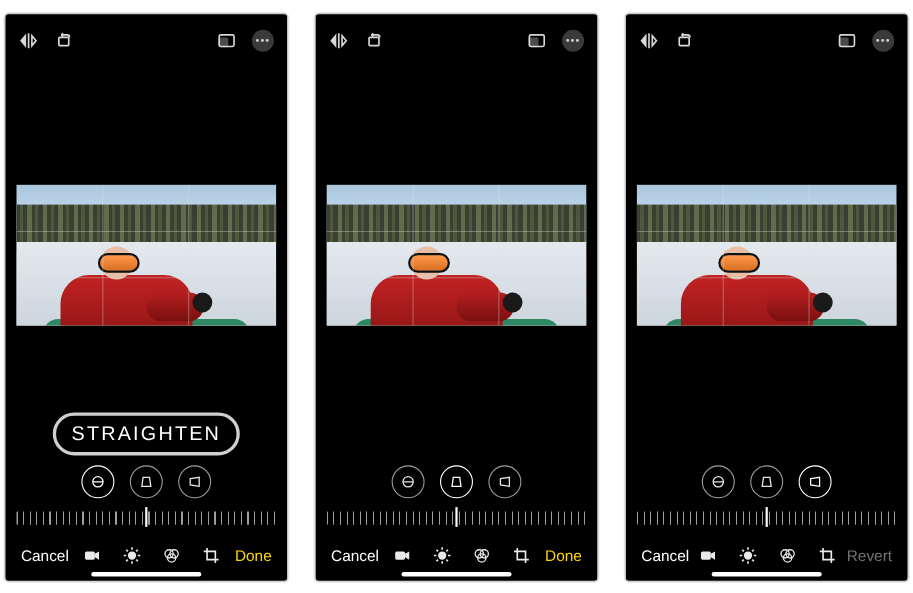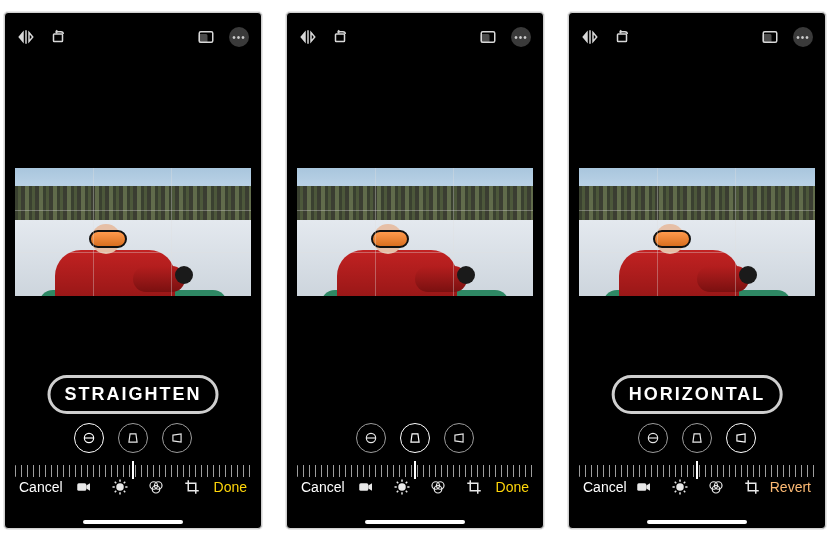--- a/index.html
+++ b/index.html
@@ -23,29 +23,29 @@
   .jacket{position:absolute;left:8px;top:28px;width:120px;height:60px;border-radius:26px 26px 12px 12px;background:linear-gradient(#c22222,#8d1414)}
   .sleeve{position:absolute;left:86px;top:44px;width:52px;height:26px;border-radius:14px;background:linear-gradient(#b51e1e,#7a1010)}
   .hand{position:absolute;left:128px;top:44px;width:18px;height:18px;border-radius:50%;background:#1a1a1a}
   .seat{position:absolute;left:-8px;bottom:-22px;width:188px;height:34px;border-radius:14px;background:#127a4f;opacity:.85}
   .corner{position:absolute;width:14px;height:14px;border:2px solid #fff}
   .c-tl{top:-3px;left:-3px;border-right:none;border-bottom:none}
   .c-tr{top:-3px;right:-3px;border-left:none;border-bottom:none}
   .c-bl{bottom:-3px;left:-3px;border-right:none;border-top:none}
   .c-br{bottom:-3px;right:-3px;border-left:none;border-top:none}
   .overlay-callout{position:absolute;left:50%;transform:translateX(-50%);top:362px;padding:6px 14px;border:3px solid #cfcfcf;border-radius:22px;background:#000}
-  .overlay-callout span{color:#fff;font-size:18px;font-weight:700;letter-spacing:2px}
+  .overlay-callout span{color:#fff;font-size:18px;font-weight:400;letter-spacing:2px}
   .mode-row{position:absolute;left:0;right:0;top:410px;display:flex;justify-content:center;gap:14px}
   .mbtn{width:28px;height:28px;border-radius:50%;border:1.5px solid #9c9c9c;display:flex;align-items:center;justify-content:center;color:#e8e8e8}
   .mbtn.sel{border-color:#fff;color:#fff}
   .mbtn svg{width:14px;height:14px}
   .dial{position:absolute;left:10px;right:10px;top:448px;height:20px}
   .ticks{position:absolute;left:0;right:0;top:4px;height:12px;background:repeating-linear-gradient(90deg,#9e9e9e 0 1px,transparent 1px 6px);border-radius:1px}
   .tick-center{position:absolute;left:50%;top:0;transform:translateX(-50%);width:2px;height:18px;background:#fff}
-  .bottombar{position:absolute;left:0;right:0;bottom:0;padding:8px 14px 32px;display:flex;align-items:center;justify-content:space-between}
+  .bottombar{position:absolute;left:0;right:0;bottom:0;padding:8px 14px 14px;display:flex;align-items:center;justify-content:space-between}
   .bb-center{display:flex;gap:18px;align-items:center}
   .bb-text{color:#fff;font-size:14px;font-weight:400}
   .crop-active{color:#ffd60a}
   .bb-ico{width:18px;height:18px;color:#e9e9e9;display:inline-flex}
   .bb-ico svg{width:100%;height:100%}
   .home{position:absolute;left:50%;bottom:4px;transform:translateX(-50%);width:100px;height:4px;border-radius:3px;background:#fff}
 </style>
 </head>
 <body>
 
@@ -308,23 +308,20 @@
         </div>
       <div class="grid-rule g1"></div>
         <div class="grid-rule g2"></div>
         <div class="gridv gv1"></div>
         <div class="gridv gv2"></div>
       <div class="corner c-tl"></div>
         <div class="corner c-tr"></div>
         <div class="corner c-bl"></div>
         <div class="corner c-br"></div>
     </div>
-    <div class="overlay-callout">
-      <span>HORIZONTAL</span>
-    </div>
     <div class="mode-row">
       <div class="mbtn">
           <svg viewBox="0 0 24 24" fill="none" stroke="currentColor" stroke-width="2">
             <circle cx="12" cy="12" r="8"></circle>
             <path d="M4 12h16"></path>
           </svg>
         </div>
       <div class="mbtn">
           <svg viewBox="0 0 24 24" fill="none" stroke="currentColor" stroke-width="2">
             <path d="M7 5l-2 14h14L17 5z"></path>
@@ -362,18 +359,18 @@
               <circle cx="12" cy="15" r="5"></circle>
             </svg>
           </span>
         <span class="bb-ico crop-active">
             <svg viewBox="0 0 24 24" fill="none" stroke="currentColor" stroke-width="2">
               <path d="M7 3v14h14"></path>
               <path d="M3 7h14v14"></path>
             </svg>
           </span>
       </div>
-      <span class="bb-text" style="color:#fdba74">Revert</span>
+      <span class="bb-text" style="color:#737373">Revert</span>
     </div>
     <div class="home"></div>
   </div>
 
 </div>
 
 </body></html>

